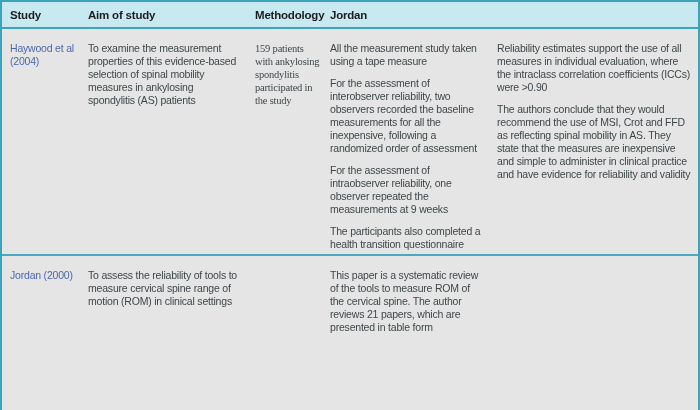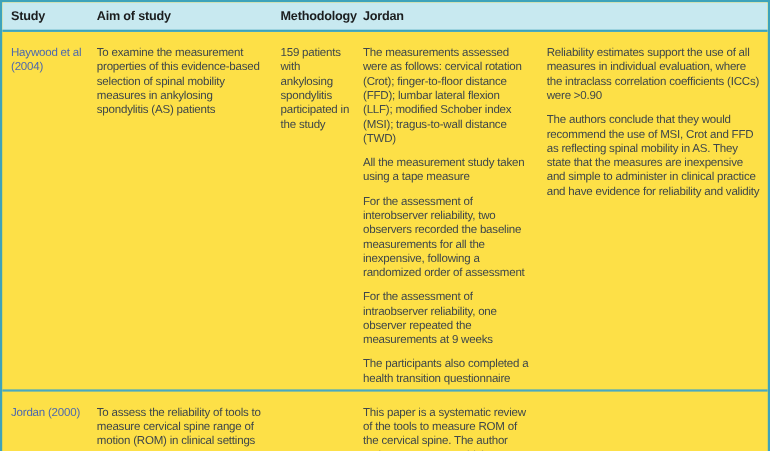--- a/index.html
+++ b/index.html
@@ -10,21 +10,21 @@
     overflow: hidden;
     background: #ffffff;
     font-family: "Liberation Sans", "DejaVu Sans", sans-serif;
   }
   .review-table {
     position: absolute;
     top: 0; left: 0;
     width: 700px;
     height: 410px;
     box-sizing: border-box;
-    background: #fde047;
+    background: #e5e5e5;
     border-top: 2px solid #3da3bb;
     border-left: 2px solid #3da3bb;
     border-right: 2px solid #3da3bb;
     overflow: hidden;
   }
   .t-row {
     display: grid;
     grid-template-columns: 78px 167px 75px 167px 1fr;
     letter-spacing: -0.2px;
   }
@@ -54,20 +54,21 @@
     margin: 0 0 9px 0;
   }
   .para:last-child {
     margin-bottom: 0;
   }
   .study-ref {
     color: #4c68ae;
   }
   .cell-numbers {
     padding-right: 2px !important;
+    font-family: Liberation Serif, serif;
   }
 </style>
 </head>
 <body>
 
 <div class="review-table">
 
   <div class="t-row t-head">
     <div class="cell">Study</div>
     <div class="cell">Aim of study</div>
@@ -79,21 +80,20 @@
     <div class="cell">
       <p class="para study-ref">Haywood et al (2004)</p>
     </div>
     <div class="cell">
       <p class="para">To examine the measurement properties of this evidence-based selection of spinal mobility measures in ankylosing spondylitis (AS) patients</p>
     </div>
     <div class="cell cell-numbers">
       <p class="para">159 patients with ankylosing spondylitis participated in the study</p>
     </div>
     <div class="cell">
-      <p class="para">The measurements assessed were as follows: cervical rotation (Crot); finger-to-floor distance (FFD); lumbar lateral flexion (LLF); modified Schober index (MSI); tragus-to-wall distance (TWD)</p>
       <p class="para">All the measurement study taken using a tape measure</p>
       <p class="para">For the assessment of interobserver reliability, two observers recorded the baseline measurements for all the inexpensive, following a randomized order of assessment</p>
       <p class="para">For the assessment of intraobserver reliability, one observer repeated the measurements at 9 weeks</p>
       <p class="para">The participants also completed a health transition questionnaire</p>
     </div>
     <div class="cell">
       <p class="para">Reliability estimates support the use of all measures in individual evaluation, where the intraclass correlation coefficients (ICCs) were &gt;0.90</p>
       <p class="para">The authors conclude that they would recommend the use of MSI, Crot and FFD as reflecting spinal mobility in AS. They state that the measures are inexpensive and simple to administer in clinical practice and have evidence for reliability and validity</p>
     </div>
   </div>

